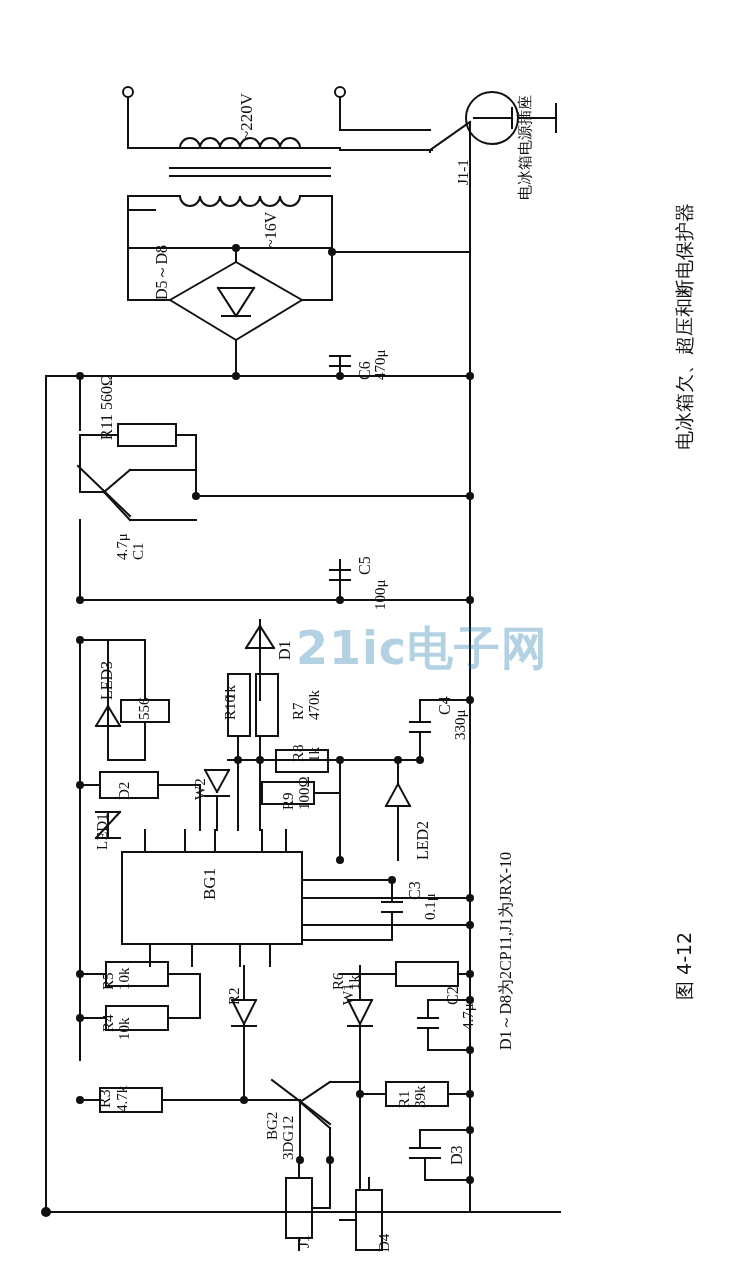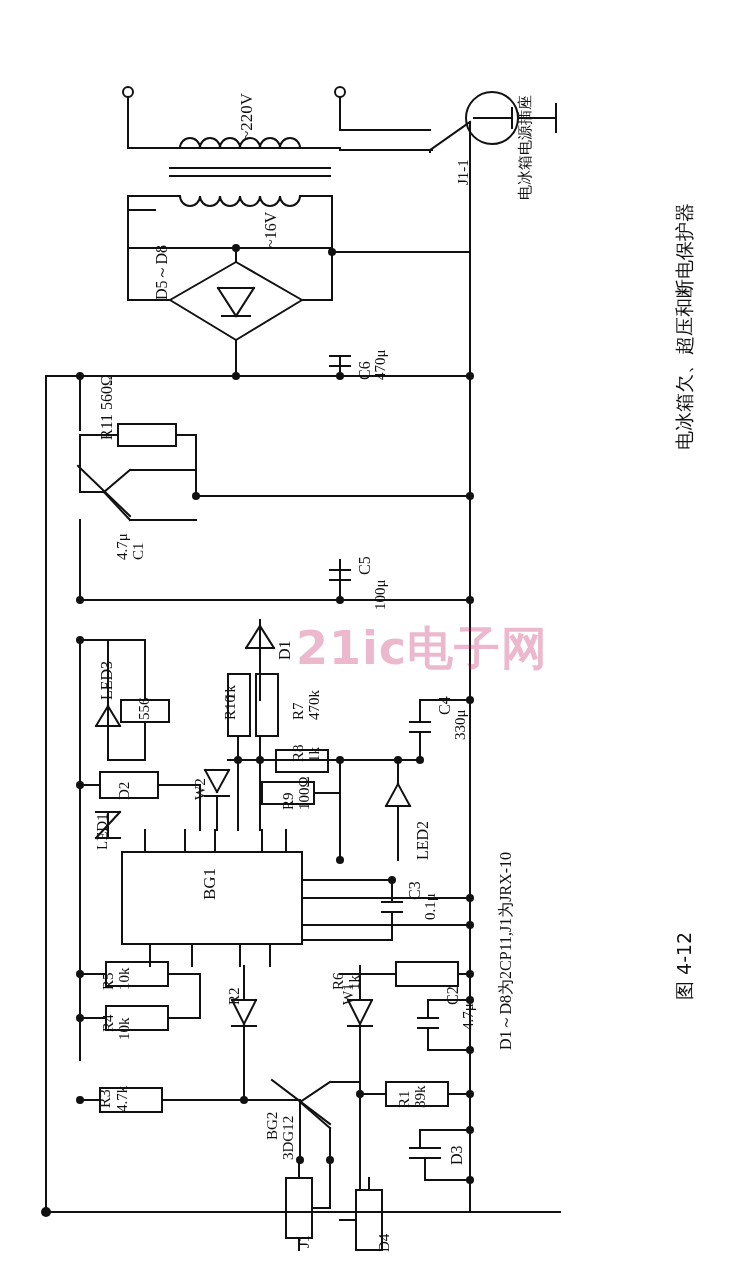--- a/index.html
+++ b/index.html
@@ -4,21 +4,21 @@
 <style>
   html,body{margin:0;padding:0;background:#ffffff;}
   body{width:752px;height:1270px;position:relative;overflow:hidden;
        font-family:"Liberation Serif",serif;color:#000;}
   #sheet{position:absolute;left:0;top:0;width:752px;height:1270px;}
   svg{position:absolute;left:0;top:0;}
   .lbl{position:absolute;font-family:"Liberation Serif",serif;color:#111;white-space:nowrap;}
   .rot{transform-origin:0 0;transform:rotate(-90deg);}
   .cn{font-family:"DejaVu Sans",sans-serif;}
   .wm{position:absolute;opacity:.30;font-family:"DejaVu Sans",sans-serif;font-weight:bold;
-      color:#be185d;letter-spacing:1px;}
+      color:#0369a1;letter-spacing:1px;}
 </style>
 </head>
 <body>
 
 <div id="sheet">
 
   <svg width="752" height="1270" viewBox="0 0 752 1270">
     <g stroke="#111" stroke-width="2" fill="none" stroke-linecap="square">
 
       <circle cx="128" cy="92" r="5" stroke-width="2"></circle>

